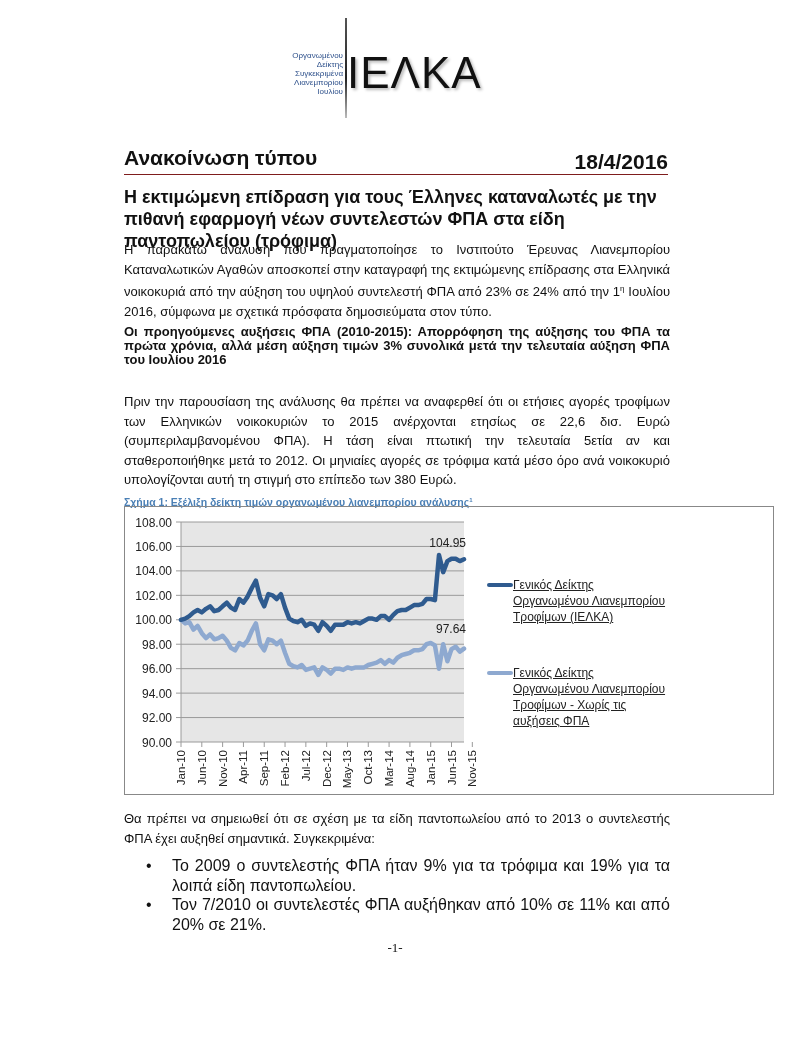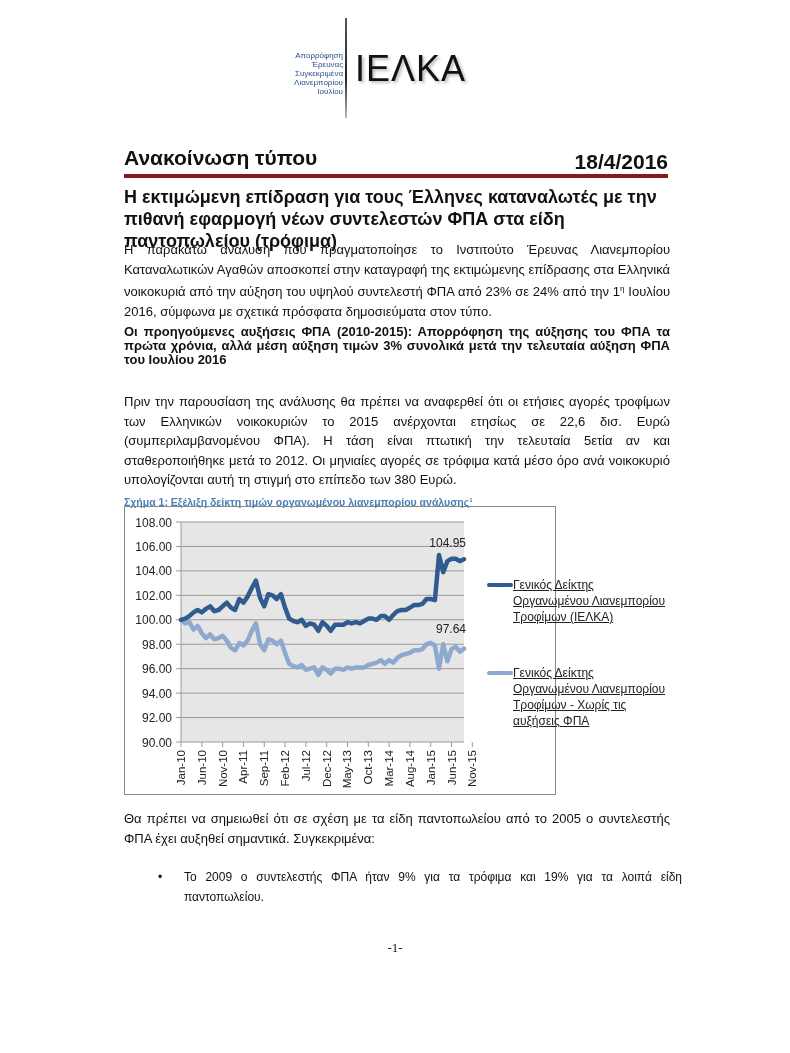--- a/index.html
+++ b/index.html
@@ -1,46 +1,46 @@
 <!DOCTYPE html>
 <html><head>
 <meta charset="utf-8">
 <style>
   html, body { margin: 0; padding: 0; background: #ffffff; }
   body { width: 790px; height: 1053px; position: relative; font-family: "Liberation Sans", sans-serif; color: #111; overflow: hidden; }
   .logo { position: absolute; left: 283px; top: 18px; width: 240px; height: 100px; }
   .logo-vline { position: absolute; left: 62px; top: 0; width: 2px; height: 100px; background: linear-gradient(#555, #222 60%, #bbb); }
   .logo-sub { position: absolute; left: 0; top: 33px; width: 60px; text-align: right; font-size: 8px; line-height: 9px; color: #2c4f8a; }
-  .logo-main { position: absolute; left: 72px; top: 30px; font-size: 36px; letter-spacing: 1px; color: #111; font-weight: normal; text-shadow: 2px 2px 3px #bbb; }
-  .hdr { position: absolute; left: 124px; top: 144px; width: 544px; height: 30px; border-bottom: 4px solid #7f1d1d; }
+  .logo-main { position: absolute; left: 64px; top: 30px; font-size: 44px; letter-spacing: 1px; color: #111; font-weight: normal; text-shadow: 2px 2px 3px #bbb; }
+  .hdr { position: absolute; left: 124px; top: 144px; width: 544px; height: 30px; border-bottom: 1px solid #7f1d1d; }
   .hdr-title { position: absolute; left: 0; top: 2px; font-size: 21px; font-weight: bold; }
   .hdr-date { position: absolute; right: 0; top: 6px; font-size: 21px; font-weight: bold; }
   .subtitle { position: absolute; left: 124px; top: 186px; width: 546px; font-size: 18px; font-weight: bold; line-height: 22px; }
   .para { position: absolute; left: 124px; width: 546px; font-size: 13px; line-height: 19.5px; text-align: justify; }
   .para-b { font-weight: bold; font-size: 13px; line-height: 14px; }
   .fig-caption { position: absolute; left: 124px; top: 496px; font-size: 10.5px; color: #4a7fb5; font-weight: bold; }
   .fig-caption sup { font-size: 6px; }
-  .chart-box { position: absolute; left: 124px; top: 506px; width: 432px; height: 289px; border: 1px solid #888; box-sizing: border-box; }
+  .chart-box { position: absolute; left: 124px; top: 506px; width: 650px; height: 289px; border: 1px solid #888; box-sizing: border-box; }
   .chart-box svg { position: absolute; left: 0; top: 0; }
   .legend { position: absolute; left: 366px; font-size: 12px; line-height: 16px; color: #222; }
   .legend-line { position: absolute; left: -4px; top: 6px; width: 26px; height: 4px; border-radius: 2px; }
   .legend-text { position: absolute; left: 22px; top: 0; width: 160px; text-decoration: underline; }
-  ul.bullets { position: absolute; left: 124px; top: 856px; width: 546px; margin: 12px; padding: 0; list-style: none; font-size: 12px; line-height: 19.5px; }
+  ul.bullets { position: absolute; left: 124px; top: 856px; width: 546px; margin: 0; padding: 0; list-style: none; font-size: 16px; line-height: 19.5px; }
   ul.bullets li { position: relative; padding-left: 48px; text-align: justify; }
   ul.bullets li::before { content: "•"; position: absolute; left: 22px; top: 0; }
   .page-num { position: absolute; left: 0; width: 790px; top: 940px; text-align: center; font-family: "Liberation Serif", serif; font-size: 13px; }
 </style>
 </head>
 <body>
 
 <div class="logo">
   <div class="logo-vline"></div>
   <div class="logo-sub">
-    <div>Απορρόφηση</div>
-    <div>Έρευνας</div>
+    <div>Οργανωμένου</div>
+    <div>Δείκτης</div>
     <div>Συγκεκριμένα</div>
     <div>Λιανεμπορίου</div>
     <div>Ιουλίου</div>
   </div>
   <div class="logo-main">ΙΕΛΚΑ</div>
 </div>
 
 <div class="hdr">
   <div class="hdr-title">Ανακοίνωση τύπου</div>
   <div class="hdr-date">18/4/2016</div>
@@ -118,19 +118,20 @@
   <div class="legend" style="top:70px;">
     <div class="legend-line" style="background:#2f5b8f;"></div>
     <div class="legend-text">Γενικός Δείκτης Οργανωμένου Λιανεμπορίου Τροφίμων (ΙΕΛΚΑ)</div>
   </div>
   <div class="legend" style="top:158px;">
     <div class="legend-line" style="background:#8ea9d0;"></div>
     <div class="legend-text">Γενικός Δείκτης Οργανωμένου Λιανεμπορίου Τροφίμων - Χωρίς τις αυξήσεις ΦΠΑ</div>
   </div>
 </div>
 
-<div class="para" style="top:809px;">Θα πρέπει να σημειωθεί ότι σε σχέση με τα είδη παντοπωλείου από το 2005 ο συντελεστής ΦΠΑ έχει αυξηθεί σημαντικά. Συγκεκριμένα:</div>
+<div class="para" style="top:809px;">Θα πρέπει να σημειωθεί ότι σε σχέση με τα είδη παντοπωλείου από το 2013 ο συντελεστής ΦΠΑ έχει αυξηθεί σημαντικά. Συγκεκριμένα:</div>
 
 <ul class="bullets">
   <li>Το 2009 ο συντελεστής ΦΠΑ ήταν 9% για τα τρόφιμα και 19% για τα λοιπά είδη παντοπωλείου.</li>
+  <li>Τον 7/2010 οι συντελεστές ΦΠΑ αυξήθηκαν από 10% σε 11% και από 20% σε 21%.</li>
 </ul>
 
 <div class="page-num">-1-</div>
 
 </body></html>

